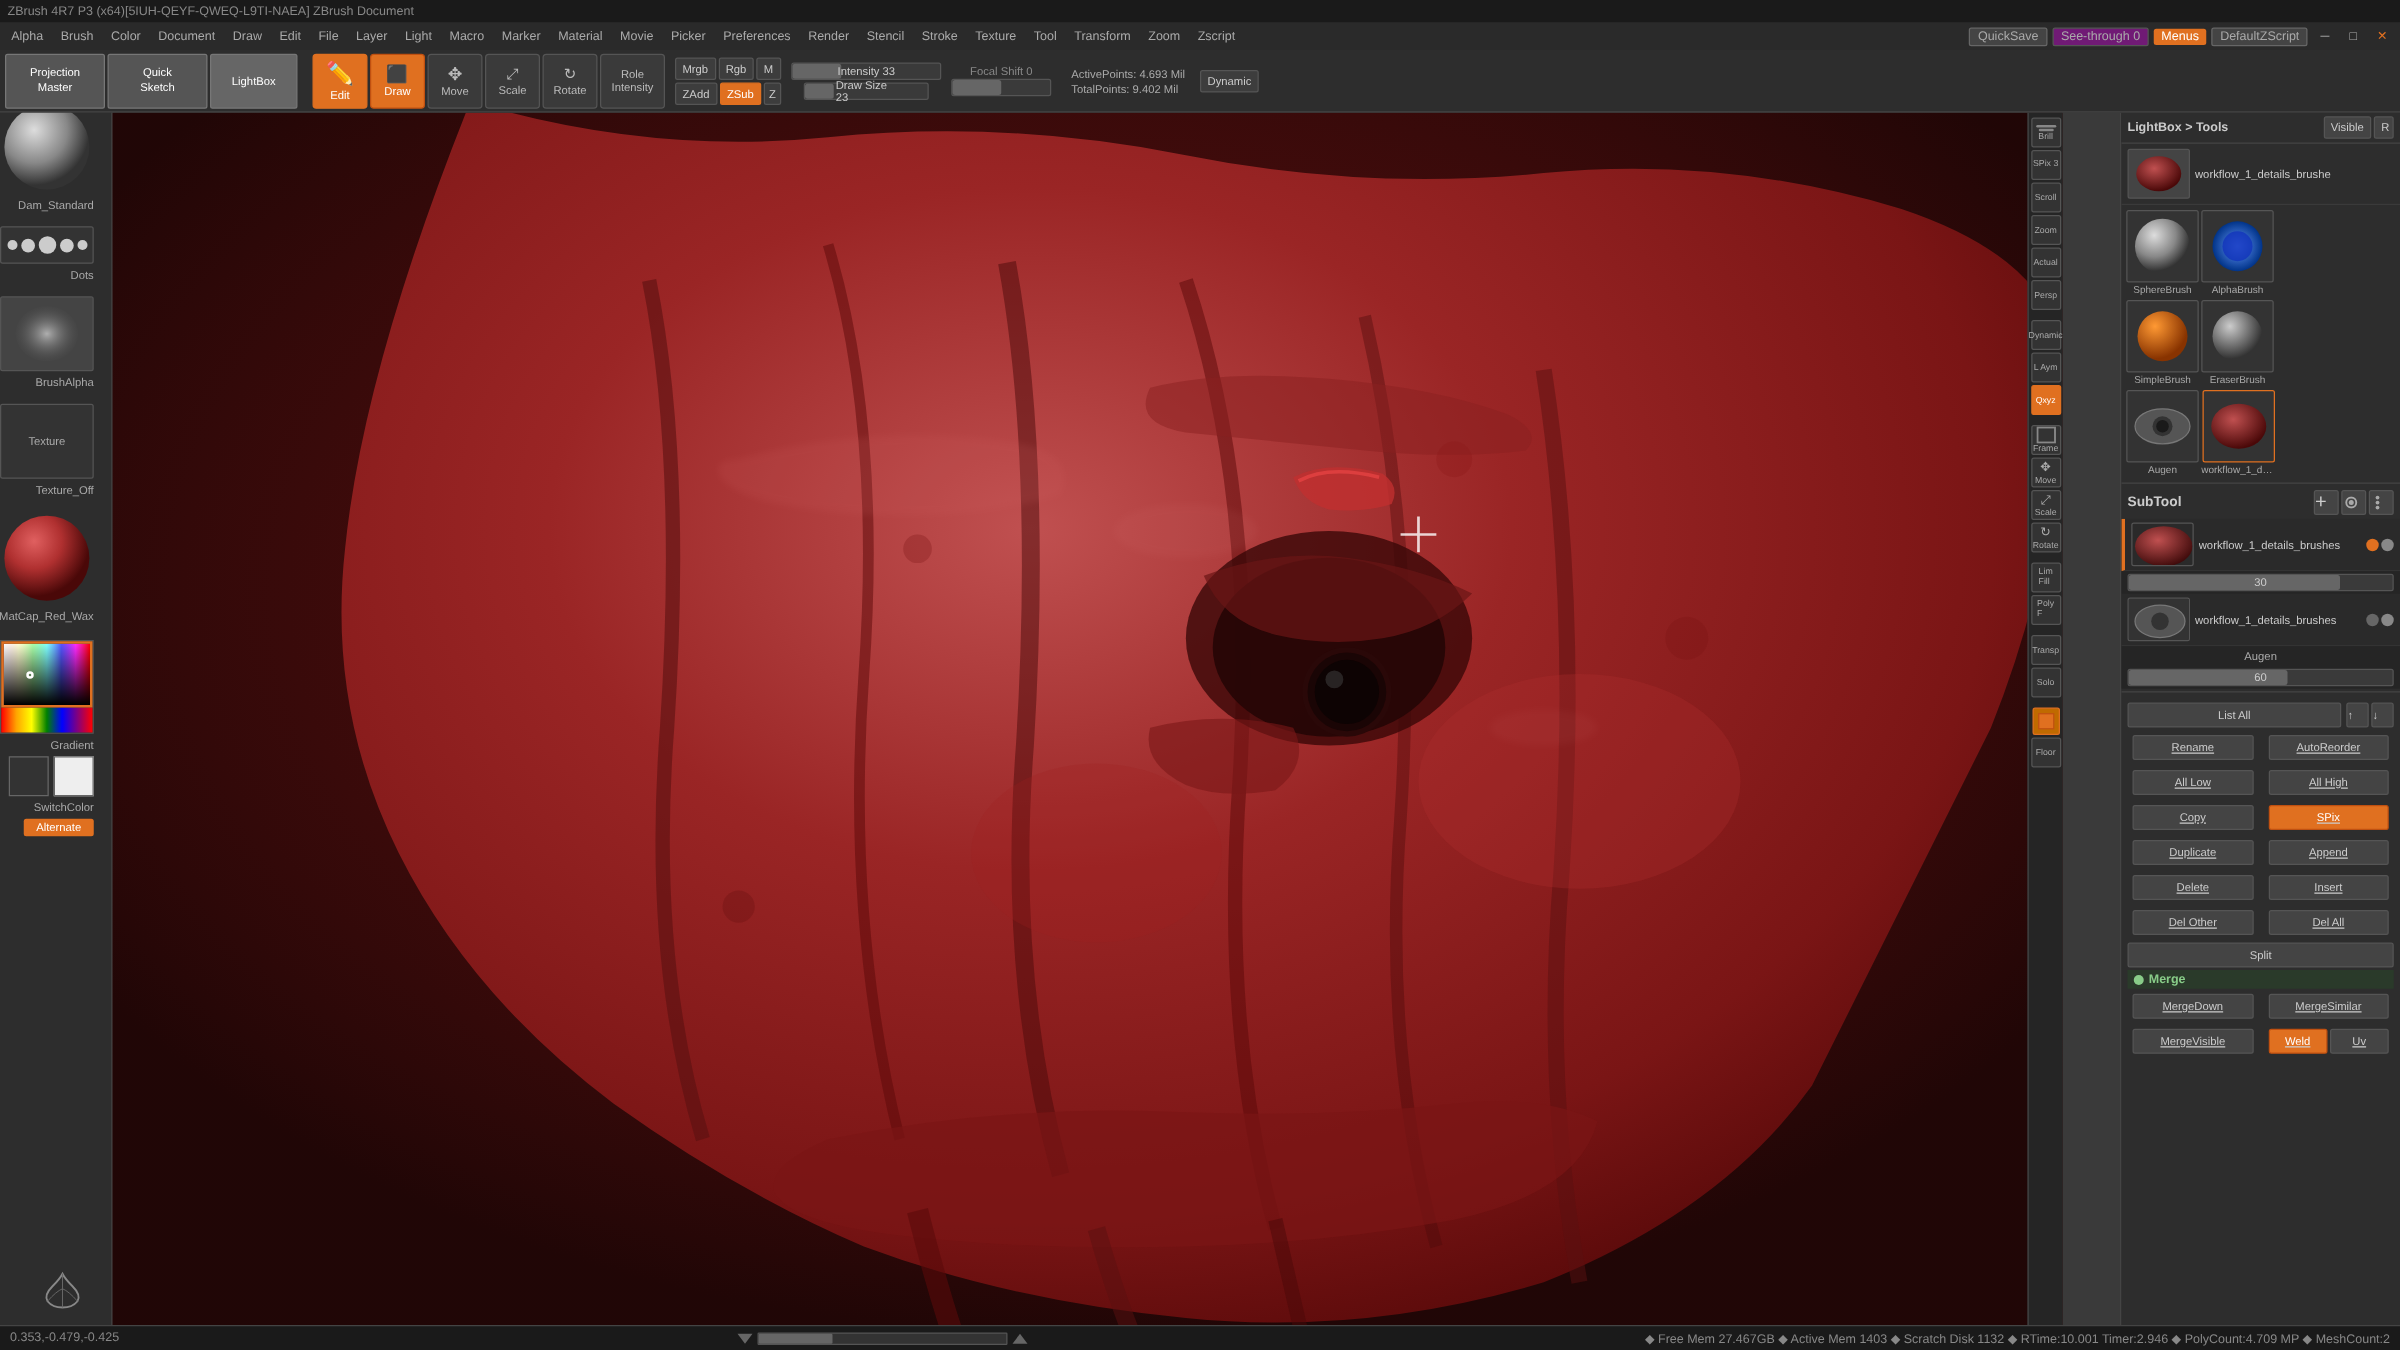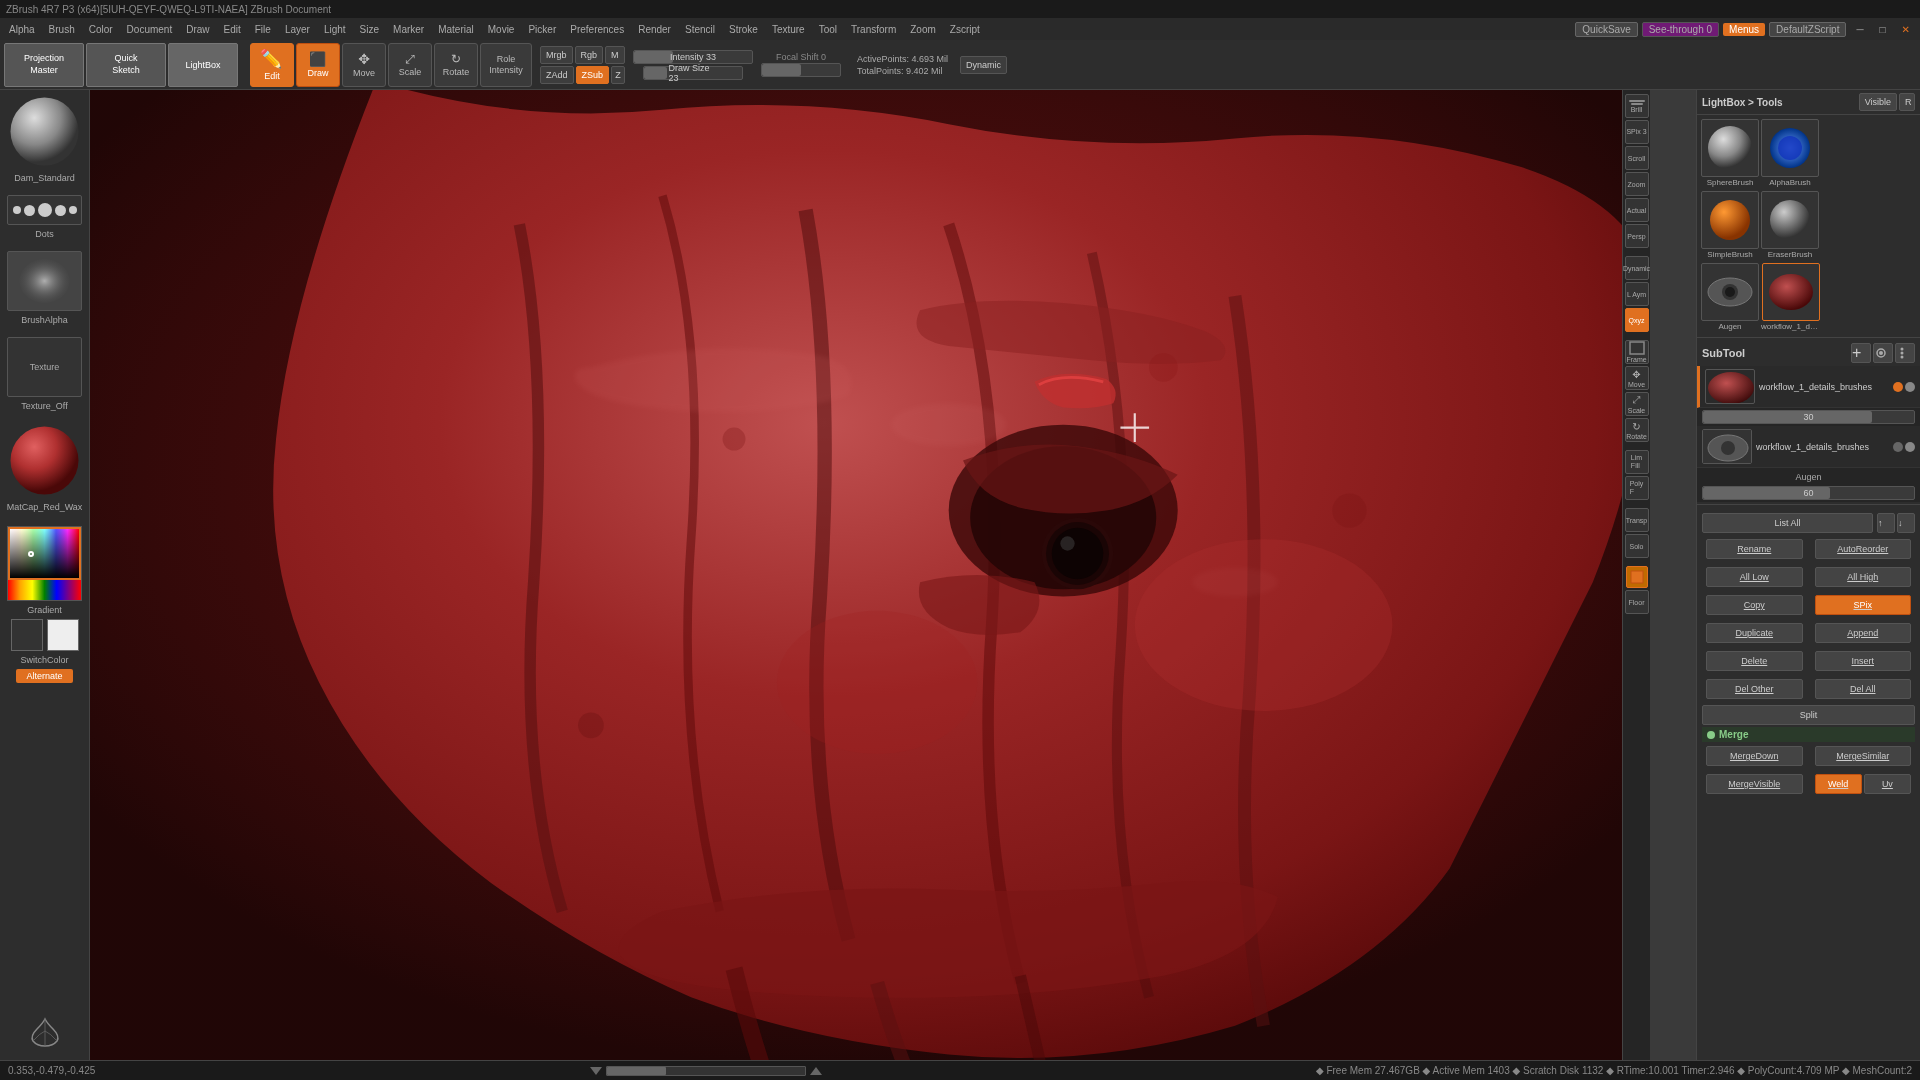--- a/index.html
+++ b/index.html
@@ -62,29 +62,29 @@
       align-items: center;
       padding: 0 4px;
       gap: 2px;
       z-index: 98;
       border-bottom: 1px solid #444;
     }
 
     
     .left-panel {
       position: absolute;
-      top: 90px;
+      top: 76px;
       left: 0;
       width: 90px;
       bottom: 20px;
       background: #2d2d2d;
       display: flex;
       flex-direction: column;
-      align-items: center;
-      padding: 4px 2px;
+      align-items: flex-end;
+      padding: 4px 14px;
       gap: 4px;
       overflow: hidden;
       border-right: 1px solid #444;
     }
 
     
     .right-panel {
       position: absolute;
       top: 90px;
       right: 0;
@@ -425,21 +425,21 @@
 <div class="second-row">
   <span>Alpha</span>
   <span>Brush</span>
   <span>Color</span>
   <span>Document</span>
   <span>Draw</span>
   <span>Edit</span>
   <span>File</span>
   <span>Layer</span>
   <span>Light</span>
-  <span>Size</span>
+  <span>Macro</span>
   <span>Marker</span>
   <span>Material</span>
   <span>Movie</span>
   <span>Picker</span>
   <span>Preferences</span>
   <span>Render</span>
   <span>Stencil</span>
   <span>Stroke</span>
   <span>Texture</span>
   <span>Tool</span>
@@ -838,20 +838,36 @@
 <div class="right-panel">
 
   <div class="rp-header-row">
     <span style="font-size:10px; color:#ccc; font-weight:bold;">LightBox &gt; Tools</span>
     <div style="display:flex; gap:2px;">
       <button class="rp-btn" style="font-size:9px;">Visible</button>
       <button class="rp-btn" style="font-size:9px; width:16px;">R</button>
     </div>
   </div>
 
+  <div class="rp-section">
+    <div class="rp-row">
+      <div style="width:50px; height:40px; background:#444; border:1px solid #555; border-radius:2px; display:flex; align-items:center; justify-content:center;">
+        <svg width="40" height="32" viewBox="0 0 40 32">
+          <defs>
+            <radialGradient id="wfGrad" cx="40%" cy="35%" r="65%">
+              <stop offset="0%" stop-color="#c05050"></stop>
+              <stop offset="100%" stop-color="#4a0808"></stop>
+            </radialGradient>
+          </defs>
+          <ellipse cx="20" cy="16" rx="18" ry="14" fill="url(#wfGrad)"></ellipse>
+        </svg>
+      </div>
+      <span style="font-size:9px; color:#ccc; flex:1; overflow:hidden; text-overflow:ellipsis; white-space:nowrap;">workflow_1_details_brushe</span>
+    </div>
+  </div>
 
   <div style="display:flex; gap:2px; padding:4px;">
 
     <div style="display:flex; flex-direction:column; align-items:center; gap:1px; cursor:pointer;">
       <div style="width:58px; height:58px; background:#333; border:1px solid #555; border-radius:2px; display:flex; align-items:center; justify-content:center;">
         <svg width="50" height="50" viewBox="0 0 50 50">
           <defs>
             <radialGradient id="sbGrad" cx="35%" cy="30%" r="65%">
               <stop offset="0%" stop-color="#dddddd"></stop>
               <stop offset="60%" stop-color="#888888"></stop>

